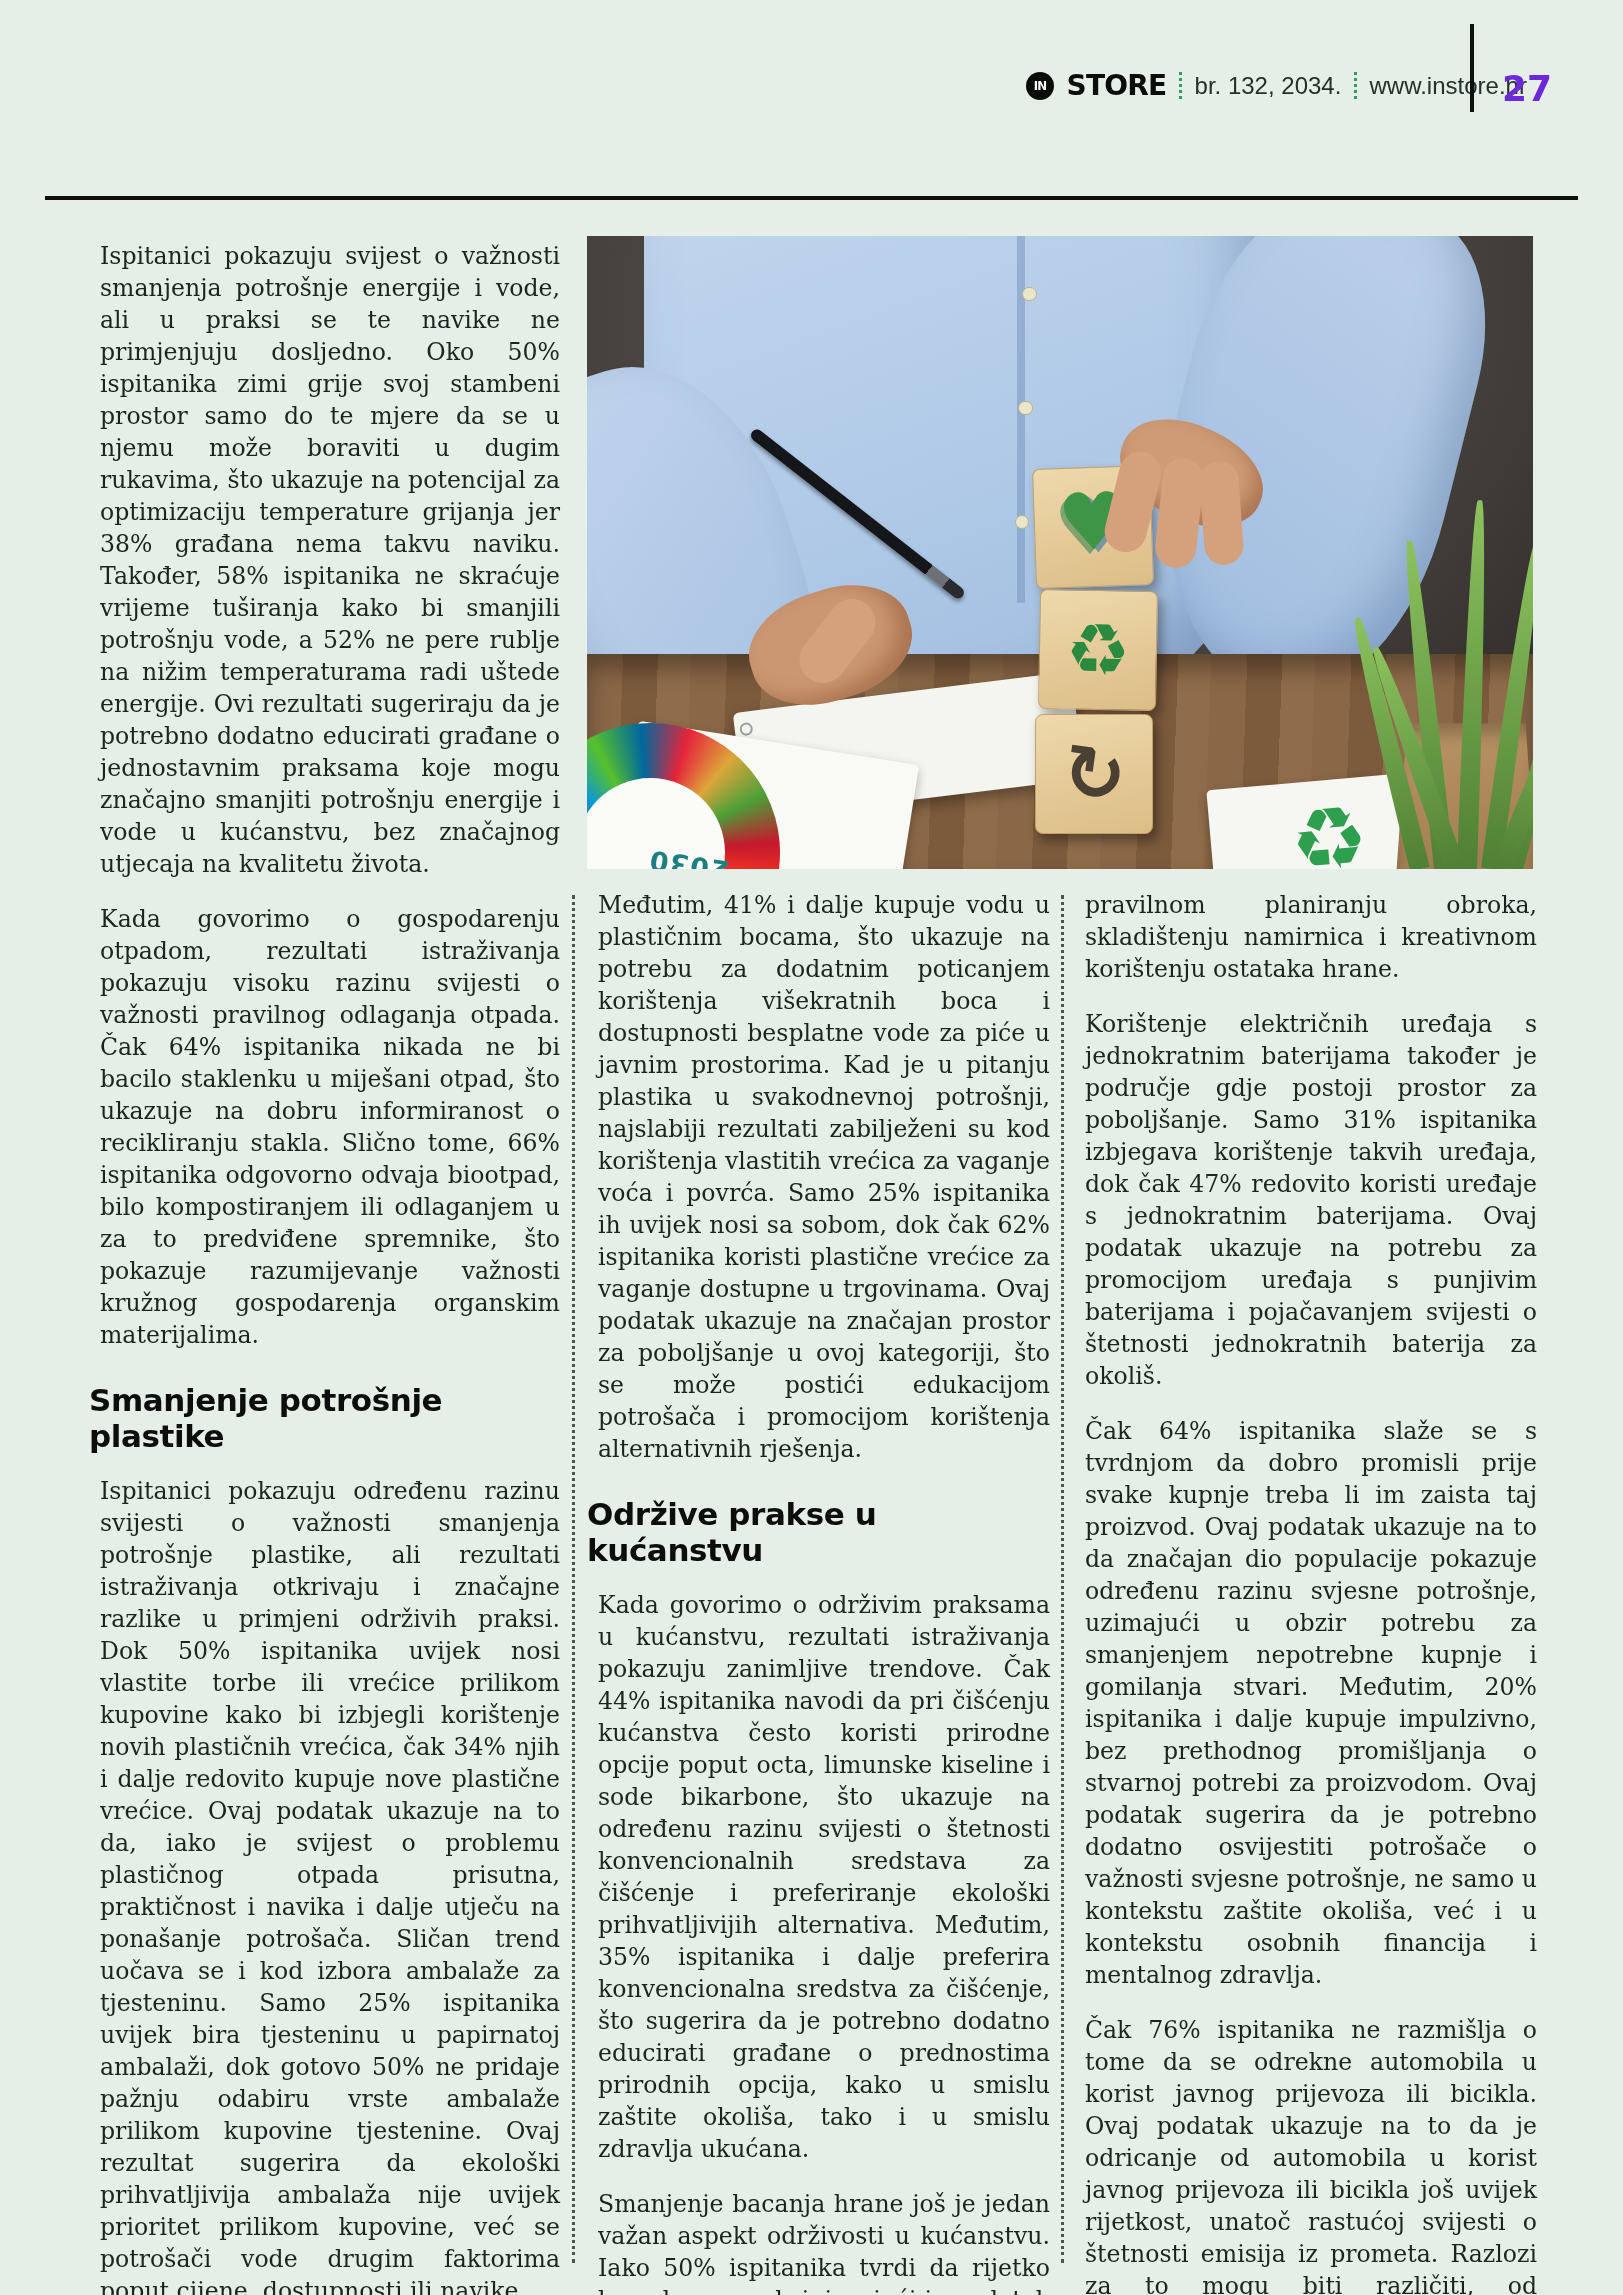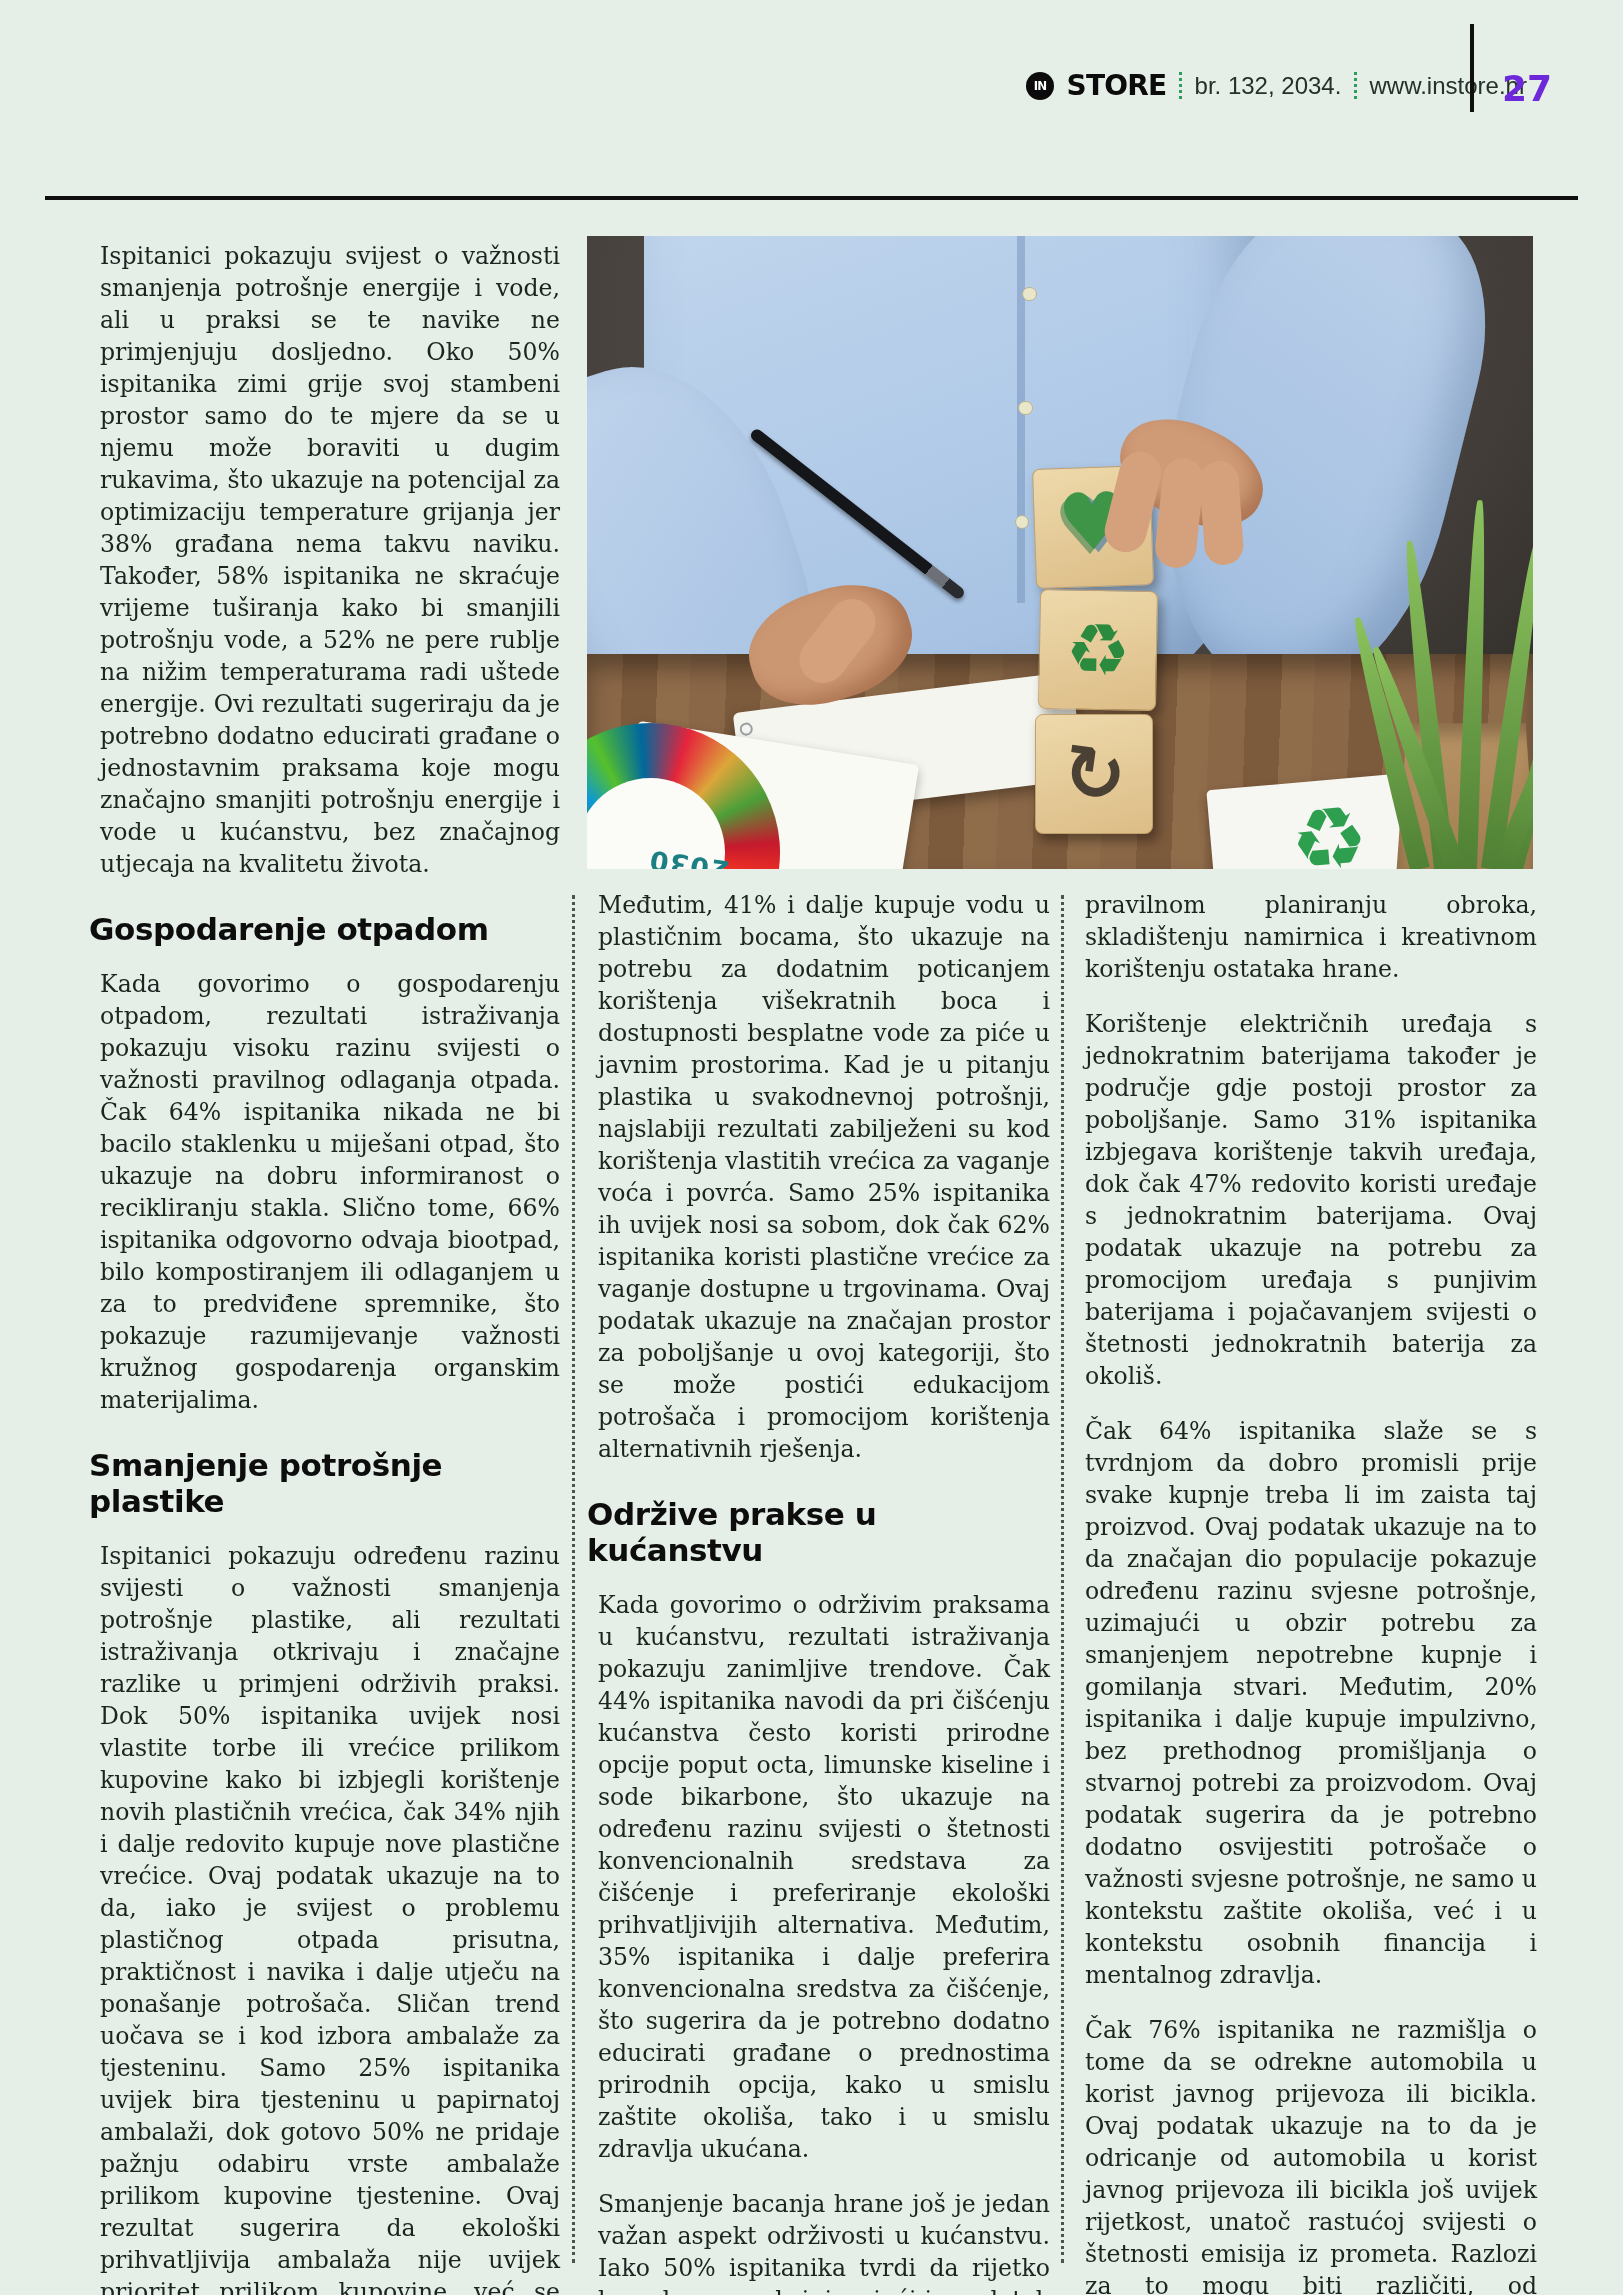--- a/index.html
+++ b/index.html
@@ -156,21 +156,20 @@
   <div class="leaf" style="left:96.8%;height:259px;transform:rotate(15deg);"></div>
   <div class="leaf" style="left:90.8%;height:236px;transform:rotate(-20deg);"></div>
   <div class="leaf" style="left:95.6%;height:220px;transform:rotate(22deg);"></div>
 </div>
 
 <div class="vsep" id="vsep1"></div>
 <div class="vsep" id="vsep2"></div>
 
 <div class="col" id="col-left">
   <p>Ispitanici pokazuju svijest o važnosti smanjenja potrošnje energije i vode, ali u praksi se te navike ne primjenjuju dosljedno. Oko 50% ispitanika zimi grije svoj stambeni prostor samo do te mjere da se u njemu može boraviti u dugim rukavima, što ukazuje na potencijal za optimizaciju temperature grijanja jer 38% građana nema takvu naviku. Također, 58% ispitanika ne skraćuje vrijeme tuširanja kako bi smanjili potrošnju vode, a 52% ne pere rublje na nižim temperaturama radi uštede energije. Ovi rezultati sugeriraju da je potrebno dodatno educirati građane o jednostavnim praksama koje mogu značajno smanjiti potrošnju energije i vode u kućanstvu, bez značajnog utjecaja na kvalitetu života.</p>
-  <h2>Gospodarenje otpadom</h2>
   <p>Kada govorimo o gospodarenju otpadom, rezultati istraživanja pokazuju visoku razinu svijesti o važnosti pravilnog odlaganja otpada. Čak 64% ispitanika nikada ne bi bacilo staklenku u miješani otpad, što ukazuje na dobru informiranost o recikliranju stakla. Slično tome, 66% ispitanika odgovorno odvaja biootpad, bilo kompostiranjem ili odlaganjem u za to predviđene spremnike, što pokazuje razumijevanje važnosti kružnog gospodarenja organskim materijalima.</p>
   <h2>Smanjenje potrošnje plastike</h2>
   <p>Ispitanici pokazuju određenu razinu svijesti o važnosti smanjenja potrošnje plastike, ali rezultati istraživanja otkrivaju i značajne razlike u primjeni održivih praksi. Dok 50% ispitanika uvijek nosi vlastite torbe ili vrećice prilikom kupovine kako bi izbjegli korištenje novih plastičnih vrećica, čak 34% njih i dalje redovito kupuje nove plastične vrećice. Ovaj podatak ukazuje na to da, iako je svijest o problemu plastičnog otpada prisutna, praktičnost i navika i dalje utječu na ponašanje potrošača. Sličan trend uočava se i kod izbora ambalaže za tjesteninu. Samo 25% ispitanika uvijek bira tjesteninu u papirnatoj ambalaži, dok gotovo 50% ne pridaje pažnju odabiru vrste ambalaže prilikom kupovine tjestenine. Ovaj rezultat sugerira da ekološki prihvatljivija ambalaža nije uvijek prioritet prilikom kupovine, već se potrošači vode drugim faktorima poput cijene, dostupnosti ili navike.</p>
 
 </div>
 
 <div class="col" id="col-mid">
   <p>Međutim, 41% i dalje kupuje vodu u plastičnim bocama, što ukazuje na potrebu za dodatnim poticanjem korištenja višekratnih boca i dostupnosti besplatne vode za piće u javnim prostorima. Kad je u pitanju plastika u svakodnevnoj potrošnji, najslabiji rezultati zabilježeni su kod korištenja vlastitih vrećica za vaganje voća i povrća. Samo 25% ispitanika ih uvijek nosi sa sobom, dok čak 62% ispitanika koristi plastične vrećice za vaganje dostupne u trgovinama. Ovaj podatak ukazuje na značajan prostor za poboljšanje u ovoj kategoriji, što se može postići edukacijom potrošača i promocijom korištenja alternativnih rješenja.</p>
   <h2>Održive prakse u kućanstvu</h2>
   <p>Kada govorimo o održivim praksama u kućanstvu, rezultati istraživanja pokazuju zanimljive trendove. Čak 44% ispitanika navodi da pri čišćenju kućanstva često koristi prirodne opcije poput octa, limunske kiseline i sode bikarbone, što ukazuje na određenu razinu svijesti o štetnosti konvencionalnih sredstava za čišćenje i preferiranje ekološki prihvatljivijih alternativa. Međutim, 35% ispitanika i dalje preferira konvencionalna sredstva za čišćenje, što sugerira da je potrebno dodatno educirati građane o prednostima prirodnih opcija, kako u smislu zaštite okoliša, tako i u smislu zdravlja ukućana.</p>

